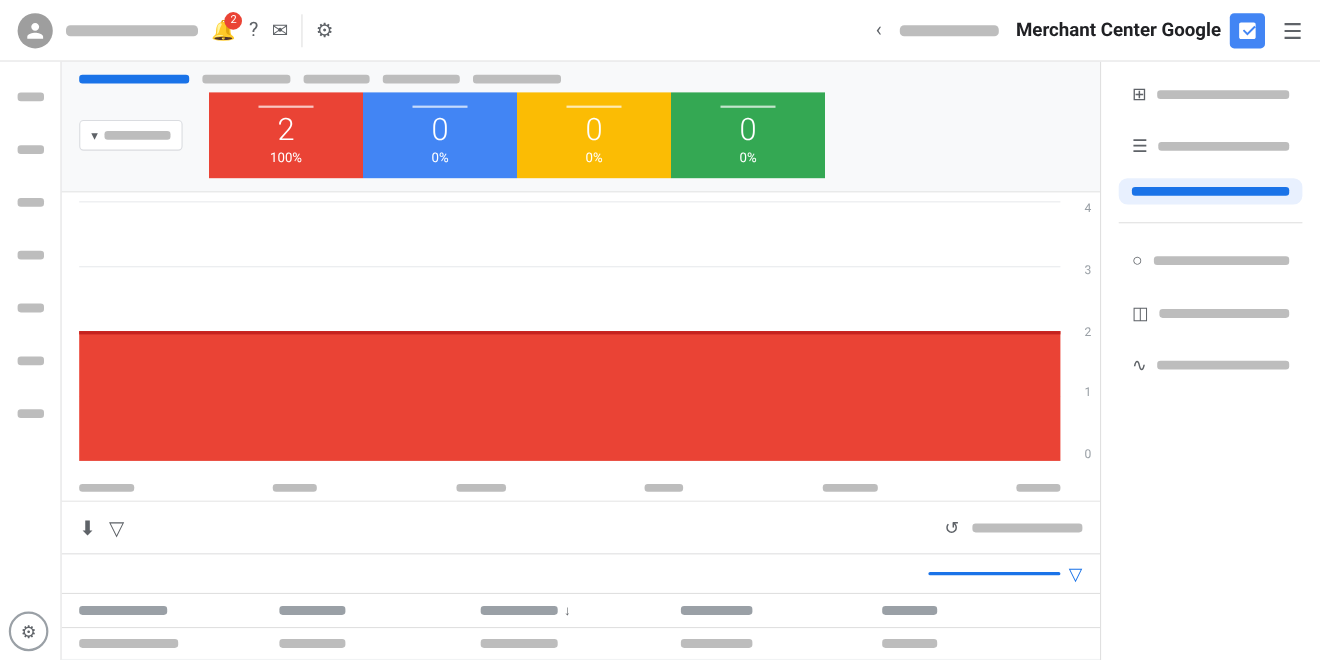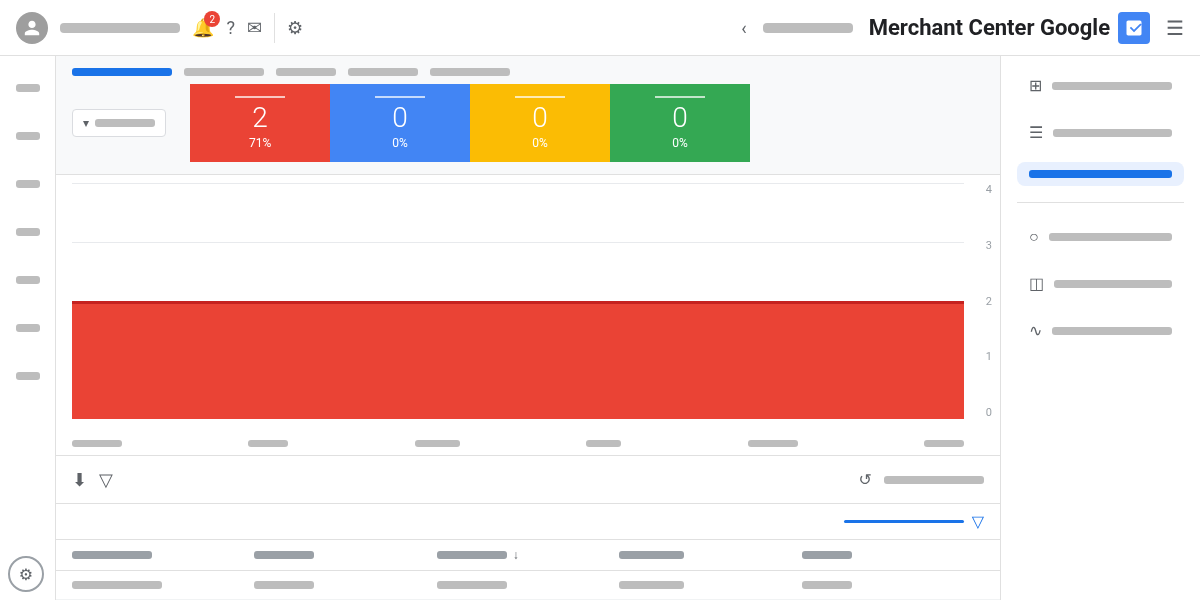--- a/index.html
+++ b/index.html
@@ -28,21 +28,21 @@
     }
     .nav-icon { color: #5f6368; font-size: 18px; cursor: pointer; position: relative; }
     .badge {
       position: absolute; top: -6px; right: -6px;
       background: #ea4335; color: #fff; border-radius: 50%;
       width: 16px; height: 16px; font-size: 10px;
       display: flex; align-items: center; justify-content: center;
     }
     .divider-v { width: 1px; height: 30px; background: #e0e0e0; }
     .mc-logo { display: flex; align-items: center; gap: 8px; }
-    .mc-title { font-size: 22px; color: #202124; font-weight: 400; }
+    .mc-title { font-size: 17px; color: #202124; font-weight: 400; }
     .mc-title span { font-weight: 700; }
     .mc-icon-box {
       width: 32px; height: 32px; background: #4285f4; border-radius: 4px;
       display: flex; align-items: center; justify-content: center; color: #fff; font-size: 16px;
     }
     .hamburger { color: #5f6368; font-size: 20px; cursor: pointer; }
     .back-btn { color: #5f6368; font-size: 18px; cursor: pointer; }
 
     
     .main-layout {
@@ -283,21 +283,21 @@
       <div style="display:flex; align-items:center; gap:8px;">
         <div class="dropdown-btn">
           <span>▾</span>
           <div style="width:60px; height:8px; background:#bdbdbd; border-radius:3px;"></div>
         </div>
 
         <div class="status-cards">
           <div class="status-card red">
             <div class="status-card-line"></div>
             <div class="status-card-num">2</div>
-            <div class="status-card-pct">71%</div>
+            <div class="status-card-pct">100%</div>
           </div>
           <div class="status-card blue">
             <div class="status-card-line"></div>
             <div class="status-card-num">0</div>
             <div class="status-card-pct">0%</div>
           </div>
           <div class="status-card yellow">
             <div class="status-card-line"></div>
             <div class="status-card-num">0</div>
             <div class="status-card-pct">0%</div>

